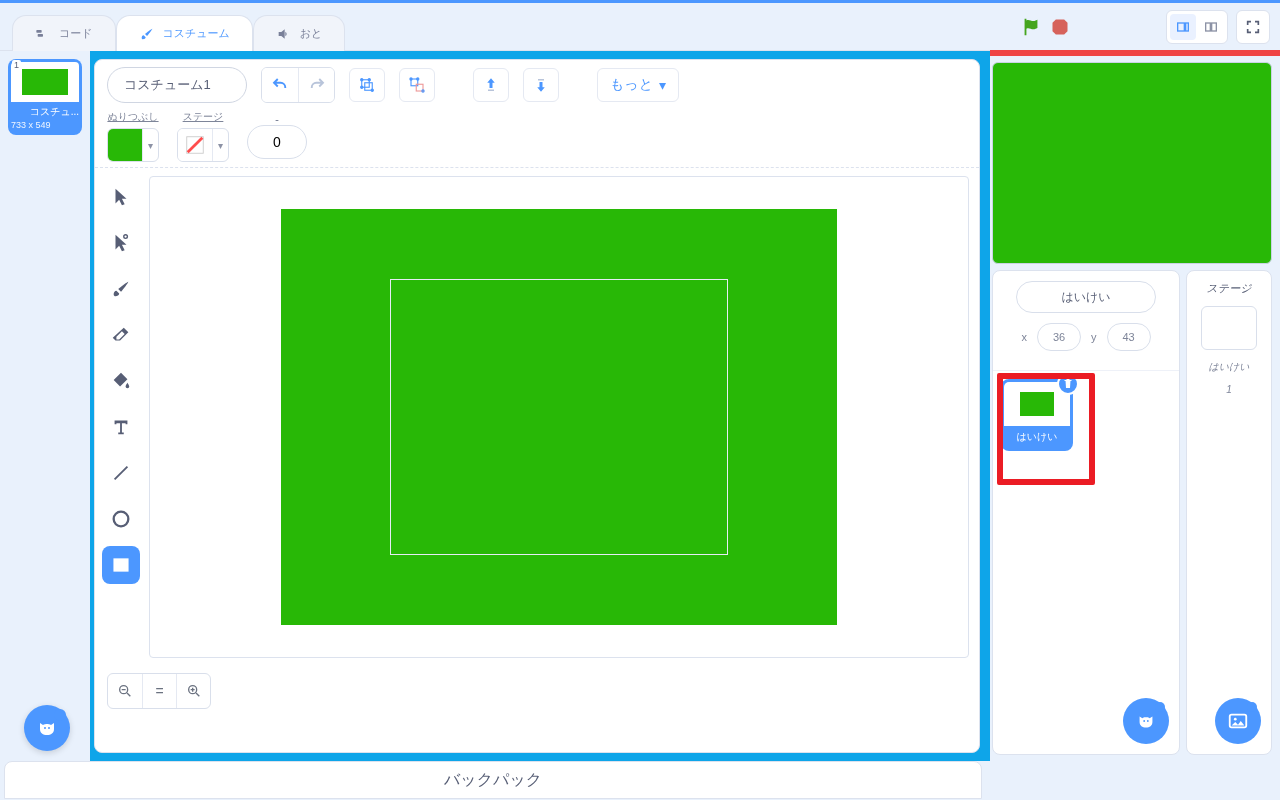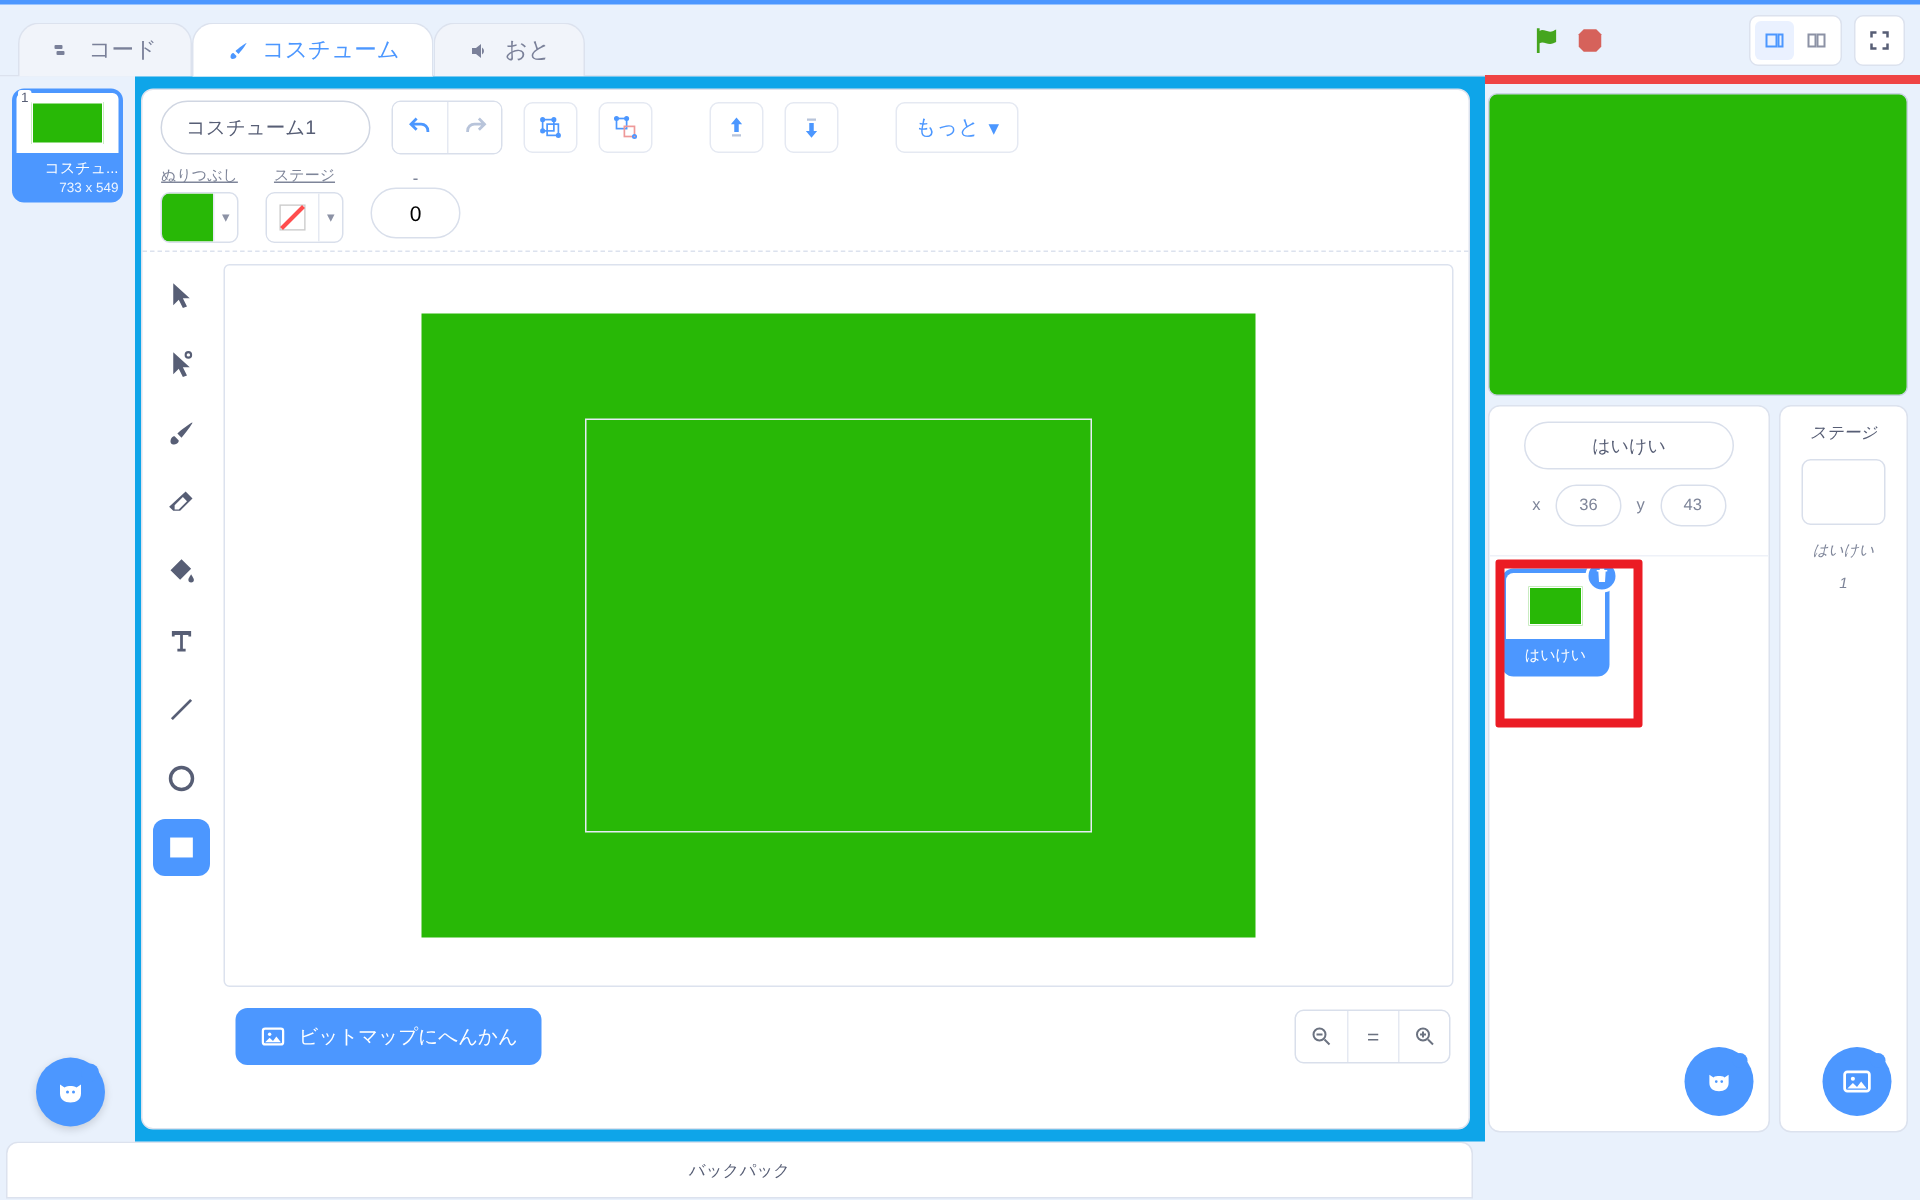--- a/index.html
+++ b/index.html
@@ -2,38 +2,38 @@
 <html><head>
 <meta charset="utf-8">
 <style>
   * { box-sizing: border-box; margin: 0; padding: 0; user-select: none; }
   html, body { width: 1280px; height: 800px; font-family: "Helvetica Neue", Arial, sans-serif; background: #e9f1fc; color:#575e75; overflow:hidden;}
   body { border-top: 3px solid #4c97ff;}
 
   
   .topgrid { display:grid; grid-template-columns: 990px 290px; grid-template-rows: 47px 711px 38px; height:797px;}
   .tabs { display:flex; align-items:flex-end; padding-left:12px; gap:0;}
-  .tab { height:36px; border-radius:14px 14px 0 0; display:flex; align-items:center; gap:8px; padding:0 22px; font-size:15px; color:#7a8099; background: #f1f4fa; border:1px solid #dce2ee; border-bottom:none; position:relative; bottom:-1px;}
+  .tab { height:36px; border-radius:14px 14px 0 0; display:flex; align-items:center; gap:8px; padding:0 22px; font-size:11px; color:#7a8099; background: #f1f4fa; border:1px solid #dce2ee; border-bottom:none; position:relative; bottom:-1px;}
   .tab.active { background:#fff; color:#4c97ff; z-index:2;}
   .tab svg { width:16px; height:16px; }
 
   .right-top { display:flex; align-items:center; justify-content:space-between; padding:0 10px;}
   .flags { display:flex; align-items:center; gap:8px; padding-left:20px;}
   .ctrlbox { background:#fff; border:1px solid #dce2ee; border-radius:6px; display:flex; align-items:center; padding:3px; gap:2px;}
   .ctrlbtn { width:26px; height:26px; display:flex; align-items:center; justify-content:center; border-radius:4px;}
   .ctrlbtn.active{ background:#eaf1ff;}
 
   
   .maingrid { display:grid; grid-template-columns: 90px 900px; background:#e9f1fc; border-top:1px solid #dce2ee;}
   .thumbcol { padding:8px; background:#e9f1fc; position:relative;}
   .thumb { width:74px; background:#4c97ff; border-radius:8px; padding:3px; color:#fff; position:relative;}
   .thumb-inner{ background:#fff; border-radius:4px 4px 0 0; padding:4px; display:flex; align-items:center; justify-content:center; height:40px;}
   .thumb-green{ width:48px; height:28px; background:#28b806; border:1px solid #fff;}
   .thumb-label{ font-size:10px; text-align:right; padding:3px 0 0; overflow:hidden; text-overflow:ellipsis; white-space:nowrap;}
-  .thumb-size{ font-size:9px; text-align:right; padding:1px 0 2px; opacity:.9;}
+  .thumb-size{ font-size:9px; text-align:left; padding:1px 0 2px; opacity:.9;}
 
   .addfab { position:absolute; bottom:10px; left:24px; width:46px; height:46px; border-radius:50%; background:#4c97ff; display:flex; align-items:center; justify-content:center; box-shadow:0 2px 6px rgba(0,0,0,.15);}
   .addfab::after{ content:""; position:absolute; top:4px; right:4px; width:12px; height:12px; border-radius:50%; background:#4c97ff;}
   .addfab svg{ width:24px; height:24px; fill:#fff;}
 
   .editor { background:#0ea5e9; padding:8px 10px 8px 4px; position:relative;}
   .editor-panel{ background:#fff; border:1px solid #dce2ee; border-radius:8px; padding:0; height:100%; position:relative;}
 
   .topbar { height:50px; display:flex; align-items:center; gap:14px; padding:0 12px;}
   .nameinput { width:140px; height:36px; border:1px solid #d0d6e2; border-radius:18px; padding:0 16px; font-size:13px; color:#575e75; outline:none;}
@@ -91,21 +91,21 @@
 
   .stagecol{ background:#fff; border:1px solid #dce2ee; border-radius:8px; padding:10px 6px; display:flex; flex-direction:column; align-items:center; gap:10px; position:relative;font-style:italic;}
   .stagecol .title{ font-size:11px;}
   .stth{ width:56px; height:44px; border:1px solid #d9dfeb; border-radius:6px; background:#fff;}
   .stcap{ font-size:10px; color:#7e8599;}
 
   .fab2{ position:absolute; bottom:10px; right:10px; width:46px; height:46px; border-radius:50%; background:#4c97ff; display:flex; align-items:center; justify-content:center;}
   .fab2 svg{width:22px;height:22px;fill:#fff;}
   .fab2::after{content:"";position:absolute;top:4px;right:4px;width:10px;height:10px;border-radius:50%;background:#4c97ff;}
 
-  .backpack{ grid-column:1; background:#fff; border:1px solid #dce2ee; border-radius:8px 8px 0 0; margin:0 8px 0 4px; display:flex; align-items:center; justify-content:center; font-size:11px; color:#575e75;}
+  .backpack{ grid-column:1; background:#fff; border:1px solid #dce2ee; border-radius:8px 8px 0 0; margin:0 8px 0 4px; display:flex; align-items:center; justify-content:center; font-size:16px; color:#575e75;}
 </style>
 </head>
 <body>
 
 <div class="topgrid">
 
   <div class="tabs">
     <div class="tab">
       <svg viewBox="0 0 24 24" fill="#7a8099">
           <rect x="2" y="6" width="8" height="4" rx="1"></rect>
@@ -311,28 +311,20 @@
           <div class="canvaswrap">
             <div class="canvas">
               <div class="greenbig">
                 <div class="selrect"></div>
               </div>
             </div>
           </div>
         </div>
 
         <div class="bottombar">
-          <button class="bitmap">
-            <svg width="18" height="18" viewBox="0 0 24 24" fill="#fff">
-                <rect x="3" y="5" width="18" height="14" rx="2" fill="none" stroke="#fff" stroke-width="2"></rect>
-                <circle cx="9" cy="10" r="1.5"></circle>
-                <path d="M5 17l4-4 3 3 3-4 4 5"></path>
-              </svg>
-            <span>ビットマップにへんかん</span>
-          </button>
           <div class="zoom">
             <div>
                 <svg width="16" height="16" viewBox="0 0 24 24" fill="none" stroke="#6b7280" stroke-width="2">
                   <circle cx="10" cy="10" r="6"></circle>
                   <line x1="15" y1="15" x2="20" y2="20"></line>
                   <line x1="7" y1="10" x2="13" y2="10"></line>
                 </svg>
               </div>
             <div>=</div>
             <div>

